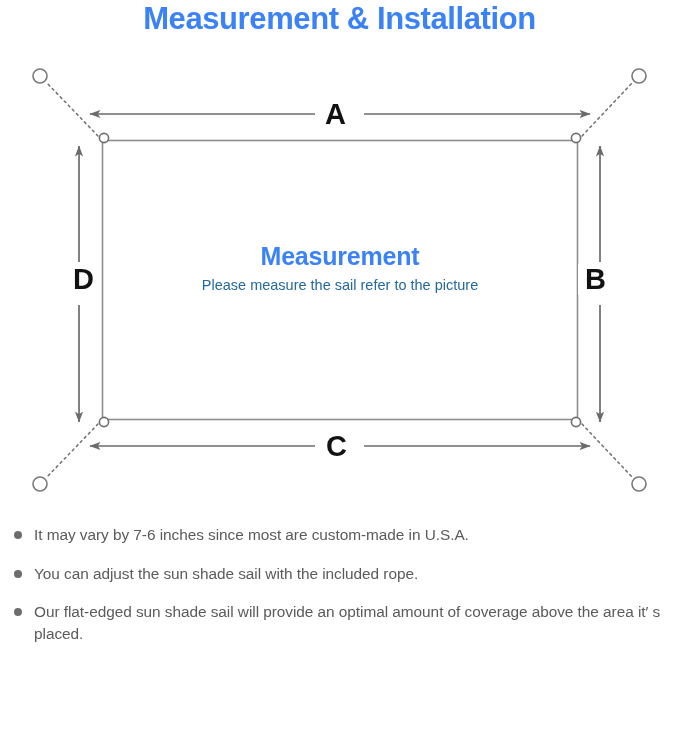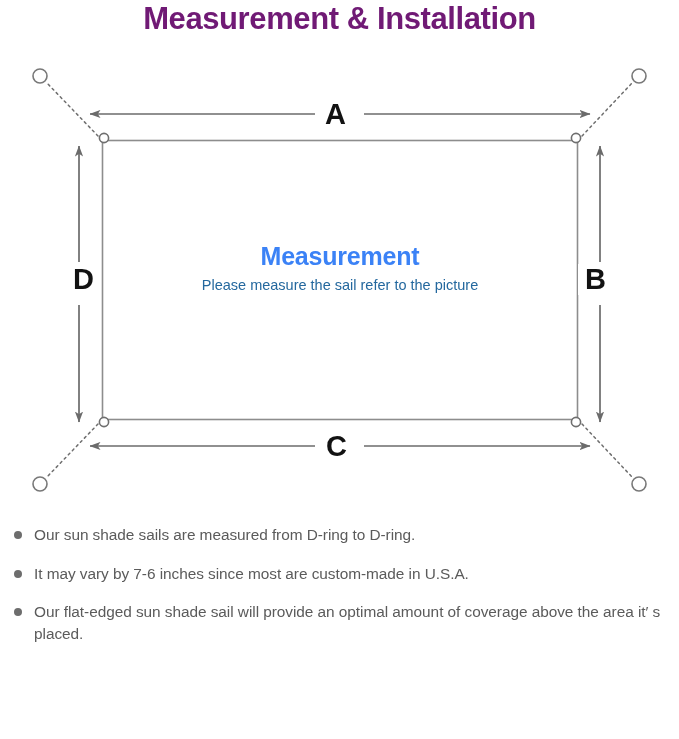--- a/index.html
+++ b/index.html
@@ -14,21 +14,21 @@
 
   
   .title{
     position:absolute;
     left:0;top:-1px;
     width:679px;
     text-align:center;
     font-size:31px;
     font-weight:bold;
     letter-spacing:-0.4px;
-    color:#701a75;
+    color:#3b82f6;
     font-family:"Liberation Sans", sans-serif;
     line-height:40px;
     white-space:nowrap;
   }
 
   
   .diagram{
     position:absolute;left:0;top:0;width:679px;height:520px;
   }
 
@@ -159,25 +159,25 @@
   <div class="dim dim-d">D</div>
 
   <div class="center-block">
     <div class="center-title">Measurement</div>
     <div class="center-sub">Please measure the sail refer to the picture</div>
   </div>
 
   <div class="notes">
     <div class="note-row">
       <span class="bullet"></span>
-      <span class="note-text">Our sun shade sails are measured from D-ring to D-ring.</span>
+      <span class="note-text">It may vary by 7-6 inches since most are custom-made in U.S.A.</span>
     </div>
     <div class="note-row">
       <span class="bullet"></span>
-      <span class="note-text">It may vary by 7-6 inches since most are custom-made in U.S.A.</span>
+      <span class="note-text">You can adjust the sun shade sail with the included rope.</span>
     </div>
     <div class="note-row">
       <span class="bullet"></span>
       <span class="note-text">Our flat-edged sun shade sail will provide an optimal amount of coverage above the area it′ s placed.</span>
     </div>
   </div>
 
 </div>
 
 </body></html>

